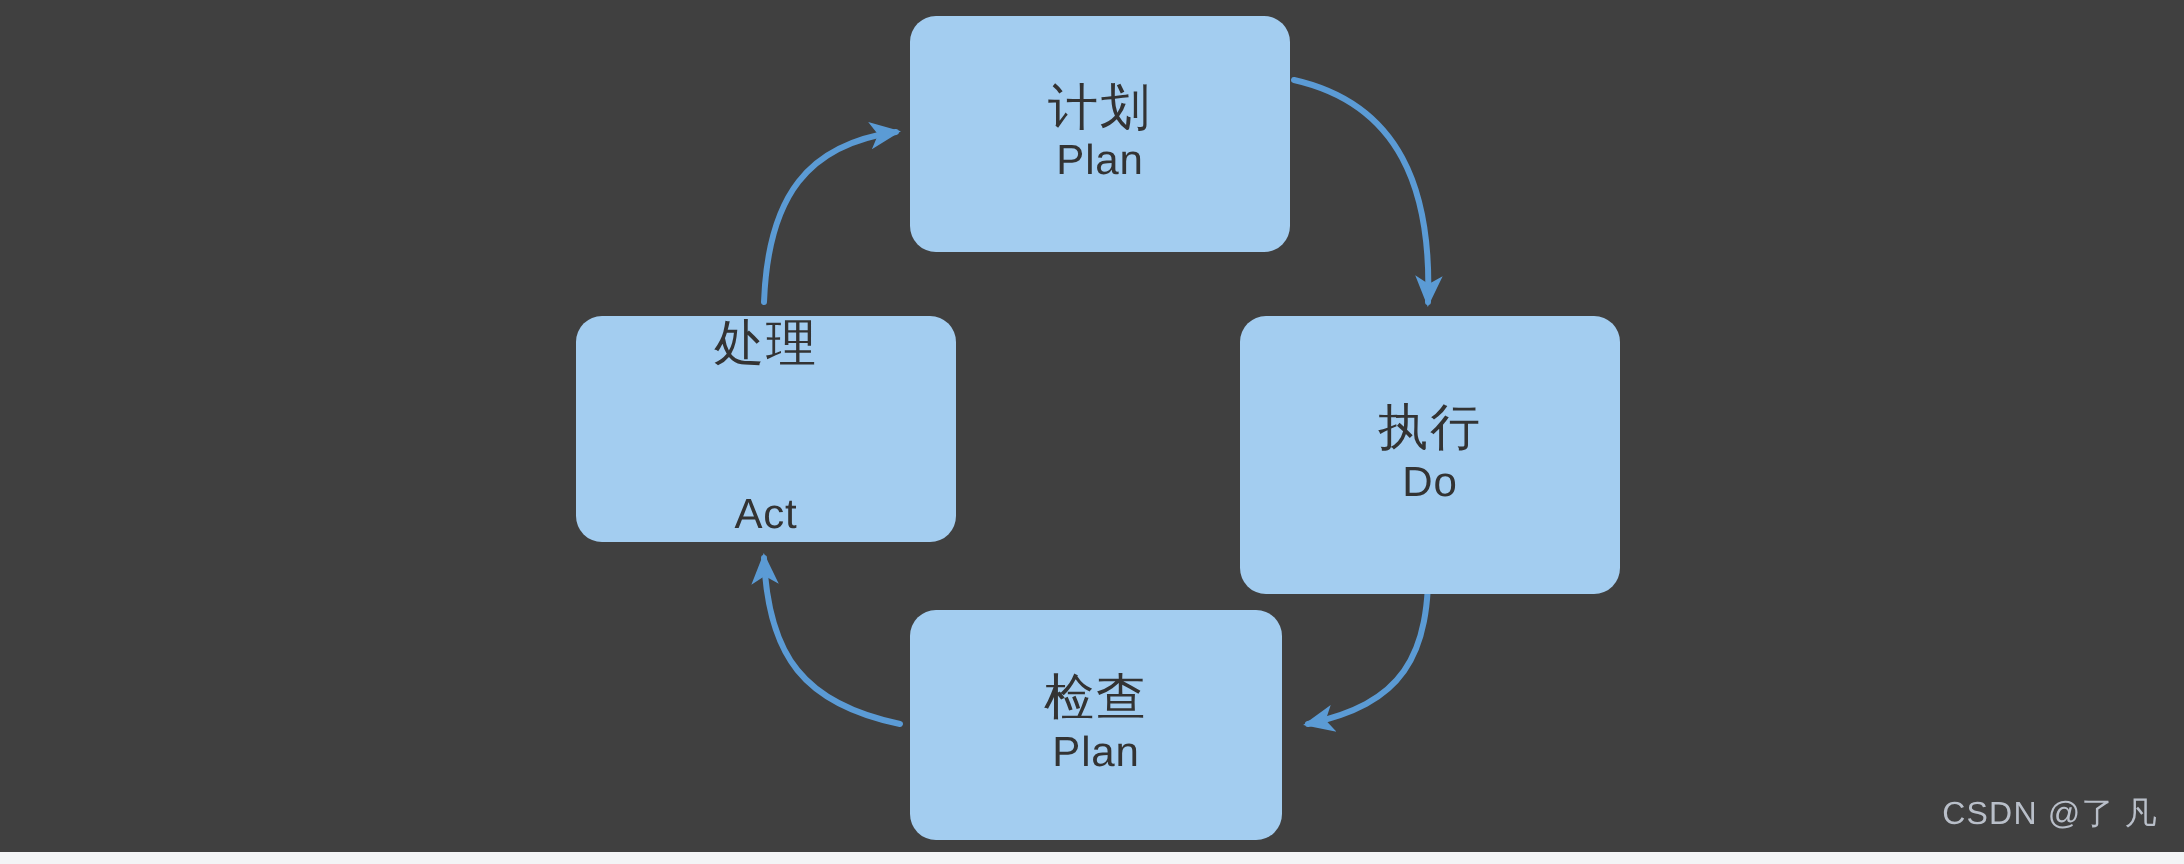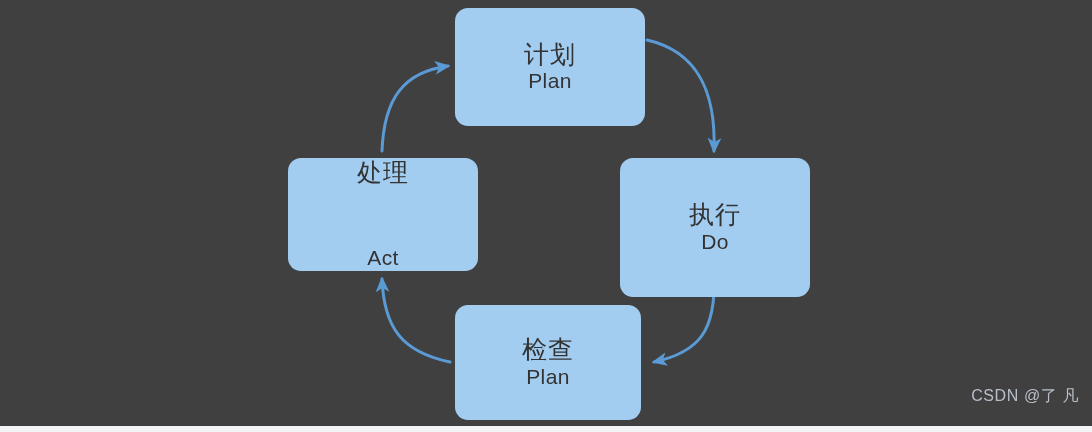--- a/index.html
+++ b/index.html
@@ -59,21 +59,21 @@
     color: #333333;
   }
   #node-plan  { left: 455px; top: 8px;   width: 190px; height: 118px; }
   #node-do    { left: 620px; top: 158px; width: 190px; height: 139px; }
   #node-check { left: 455px; top: 305px; width: 186px; height: 115px; }
   #node-act   { left: 288px; top: 158px; width: 190px; height: 113px; justify-content: space-between; }
 
   #watermark {
     position: absolute;
     right: 13px;
-    bottom: 19px;
+    bottom: 8px;
     font-size: 16px;
     color: #b9bfc9;
     letter-spacing: 0.6px;
     white-space: nowrap;
   }
 </style>
 </head>
 <body>
 
 <div id="canvas">

